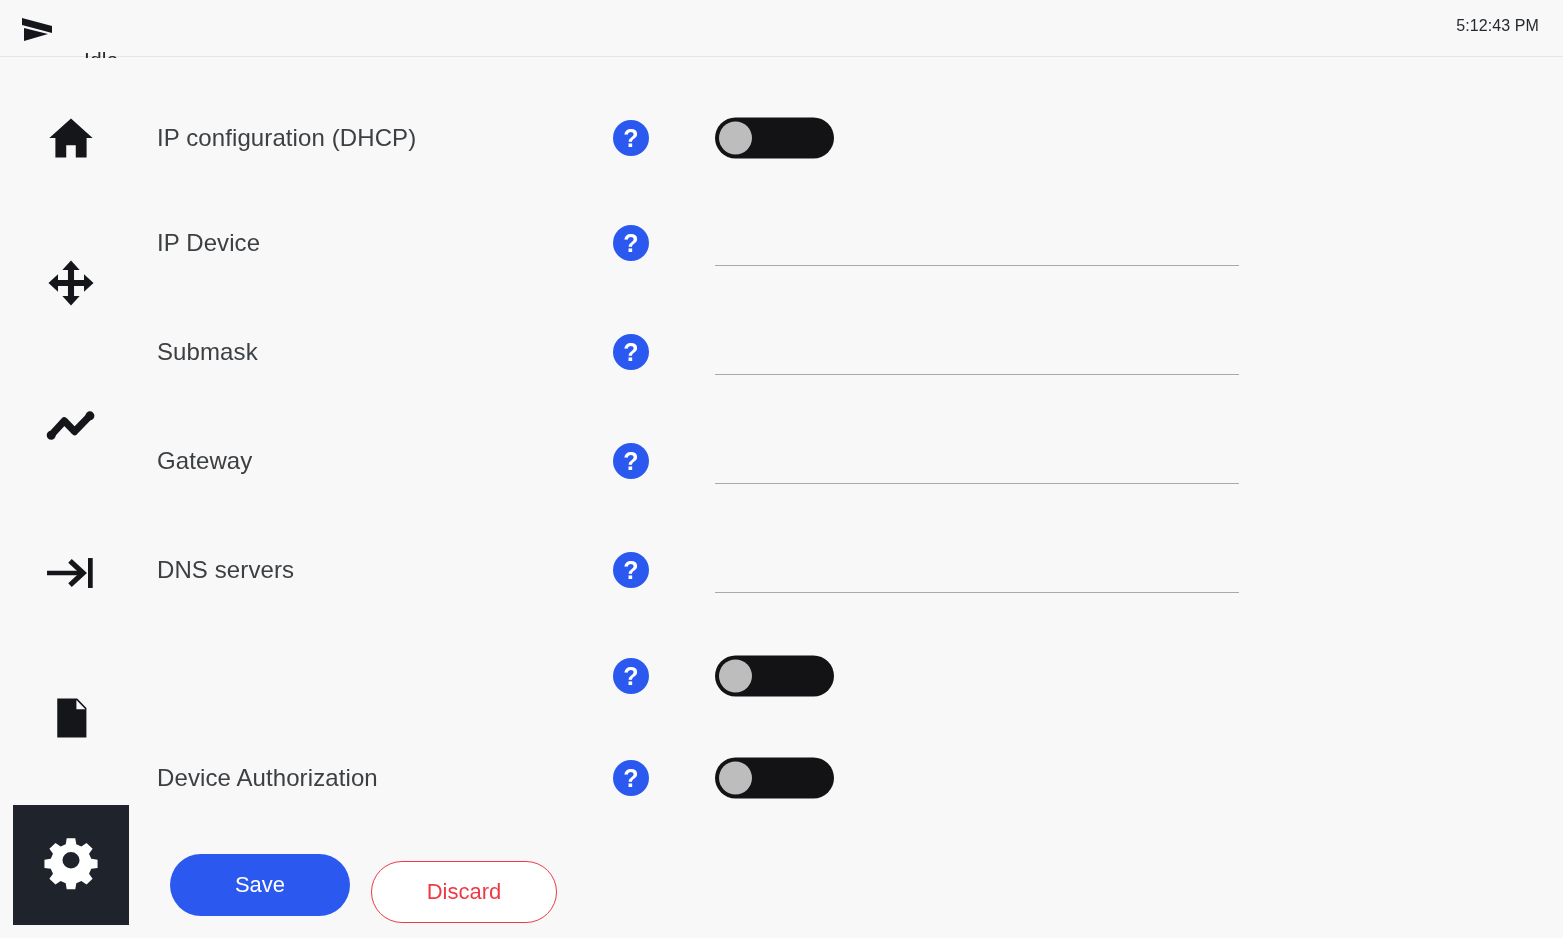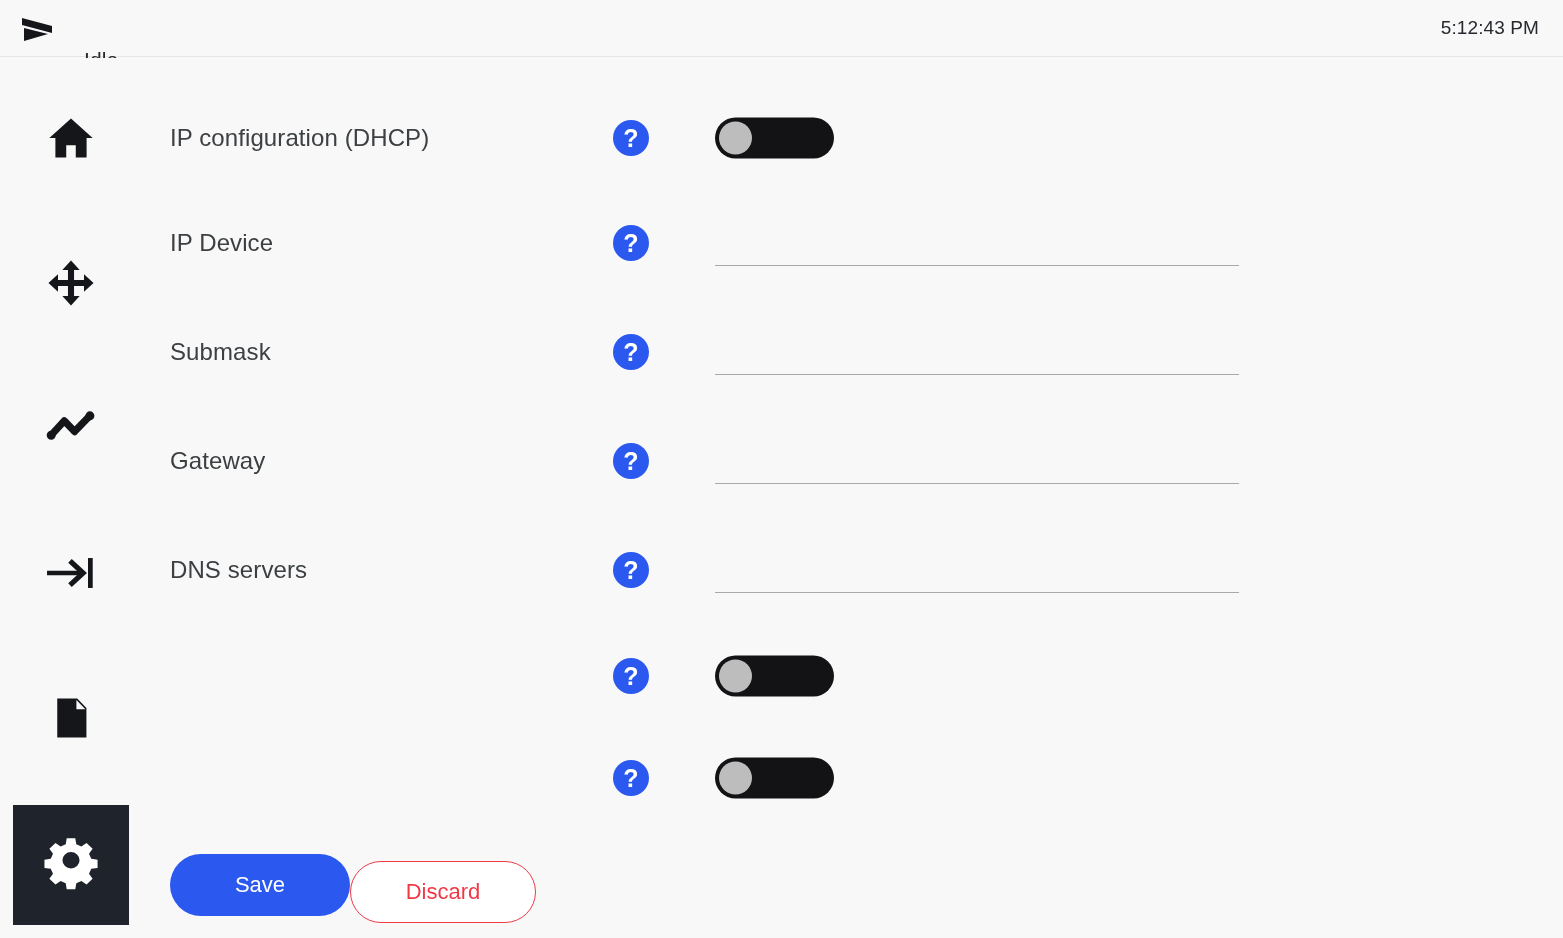--- a/index.html
+++ b/index.html
@@ -40,21 +40,21 @@
     left: 84px; top: 17px;
     font-size: 21px;
     color: #26292e;
     letter-spacing: 0.1px;
     margin-top: 31px;
   }
 
   #clock {
     position: absolute;
     right: 24px; top: 17px;
-    font-size: 19px;
+    font-size: 16px;
     color: #26292e;
     letter-spacing: 0.1px;
   }
 
   
   #sidebar {
     position: absolute;
     left: 0; top: 58px;
     width: 143px;
     height: 880px;
@@ -86,21 +86,21 @@
 
   .row {
     position: absolute;
     left: 0;
     width: 1420px;
     height: 80px;
   }
 
   .row-label {
     position: absolute;
-    left: 27px;
+    left: 14px;
     top: 50%;
     transform: translateY(-50%);
     font-size: 24px;
     color: #3c4043;
     white-space: nowrap;
     letter-spacing: 0.1px;
   }
 
   .help-icon {
     position: absolute;
@@ -156,20 +156,21 @@
   }
 
   
   #button-bar {
     position: absolute;
     left: 27px;
     top: 795px;
     height: 64px;
     display: flex;
     align-items: center;
+    gap: 21px;
     justify-content: space-between;
   }
 
   .btn {
     height: 62px;
     border-radius: 31px;
     font-family: "Liberation Sans", sans-serif;
     font-size: 22px;
     cursor: pointer;
     display: flex;
@@ -304,20 +305,21 @@
     </div>
 
     <div class="row" style="top: 578px;">
       <div class="help-icon">?</div>
       <div class="toggle">
         <div class="knob"></div>
       </div>
     </div>
 
     <div class="row" style="top: 680px;">
+      <div class="row-label">Device Authorization</div>
       <div class="help-icon">?</div>
       <div class="toggle">
         <div class="knob"></div>
       </div>
     </div>
 
     <div id="button-bar">
       <button class="btn" id="save-button">Save</button>
       <button class="btn" id="discard-button">Discard</button>
     </div>

